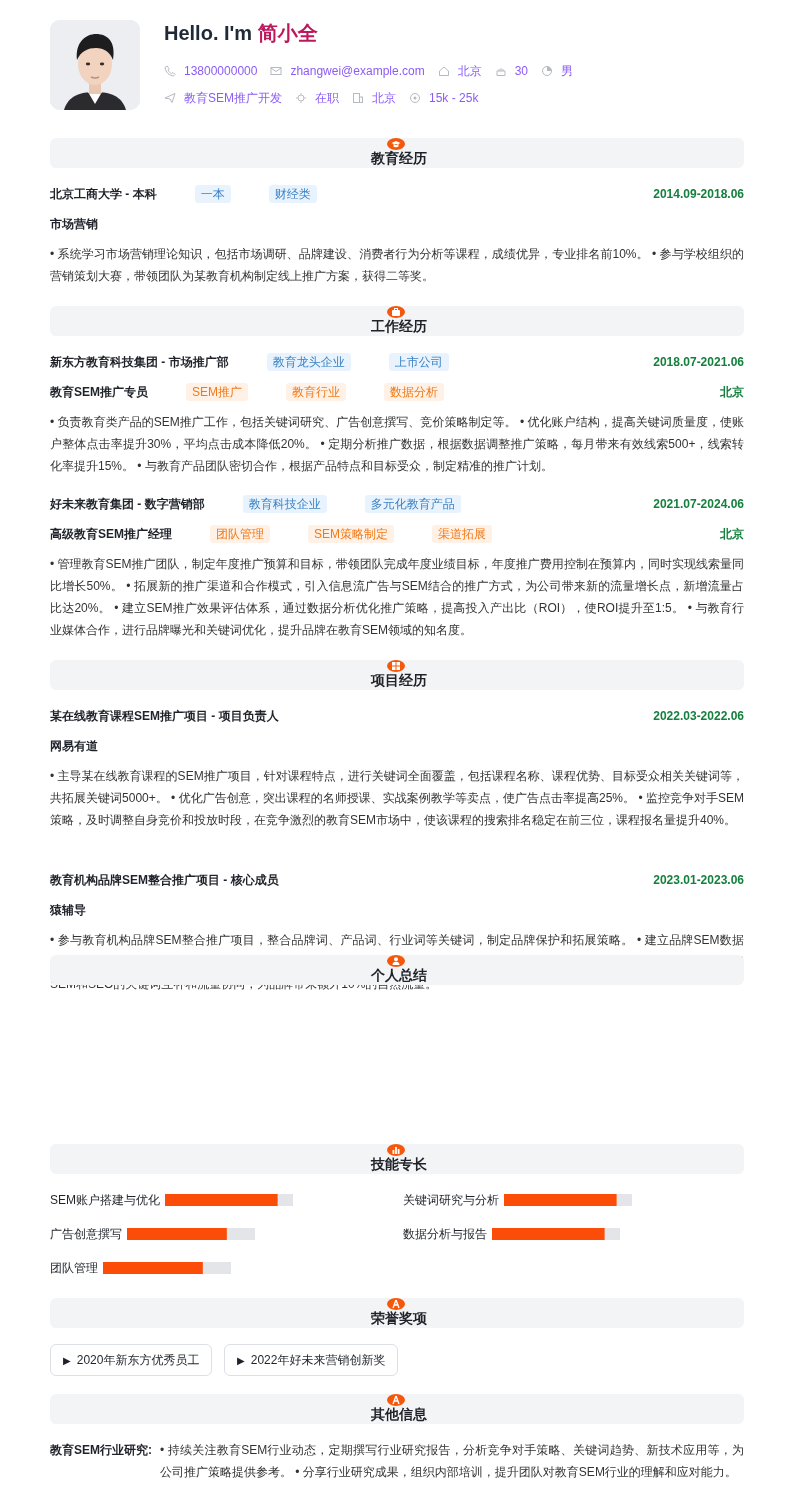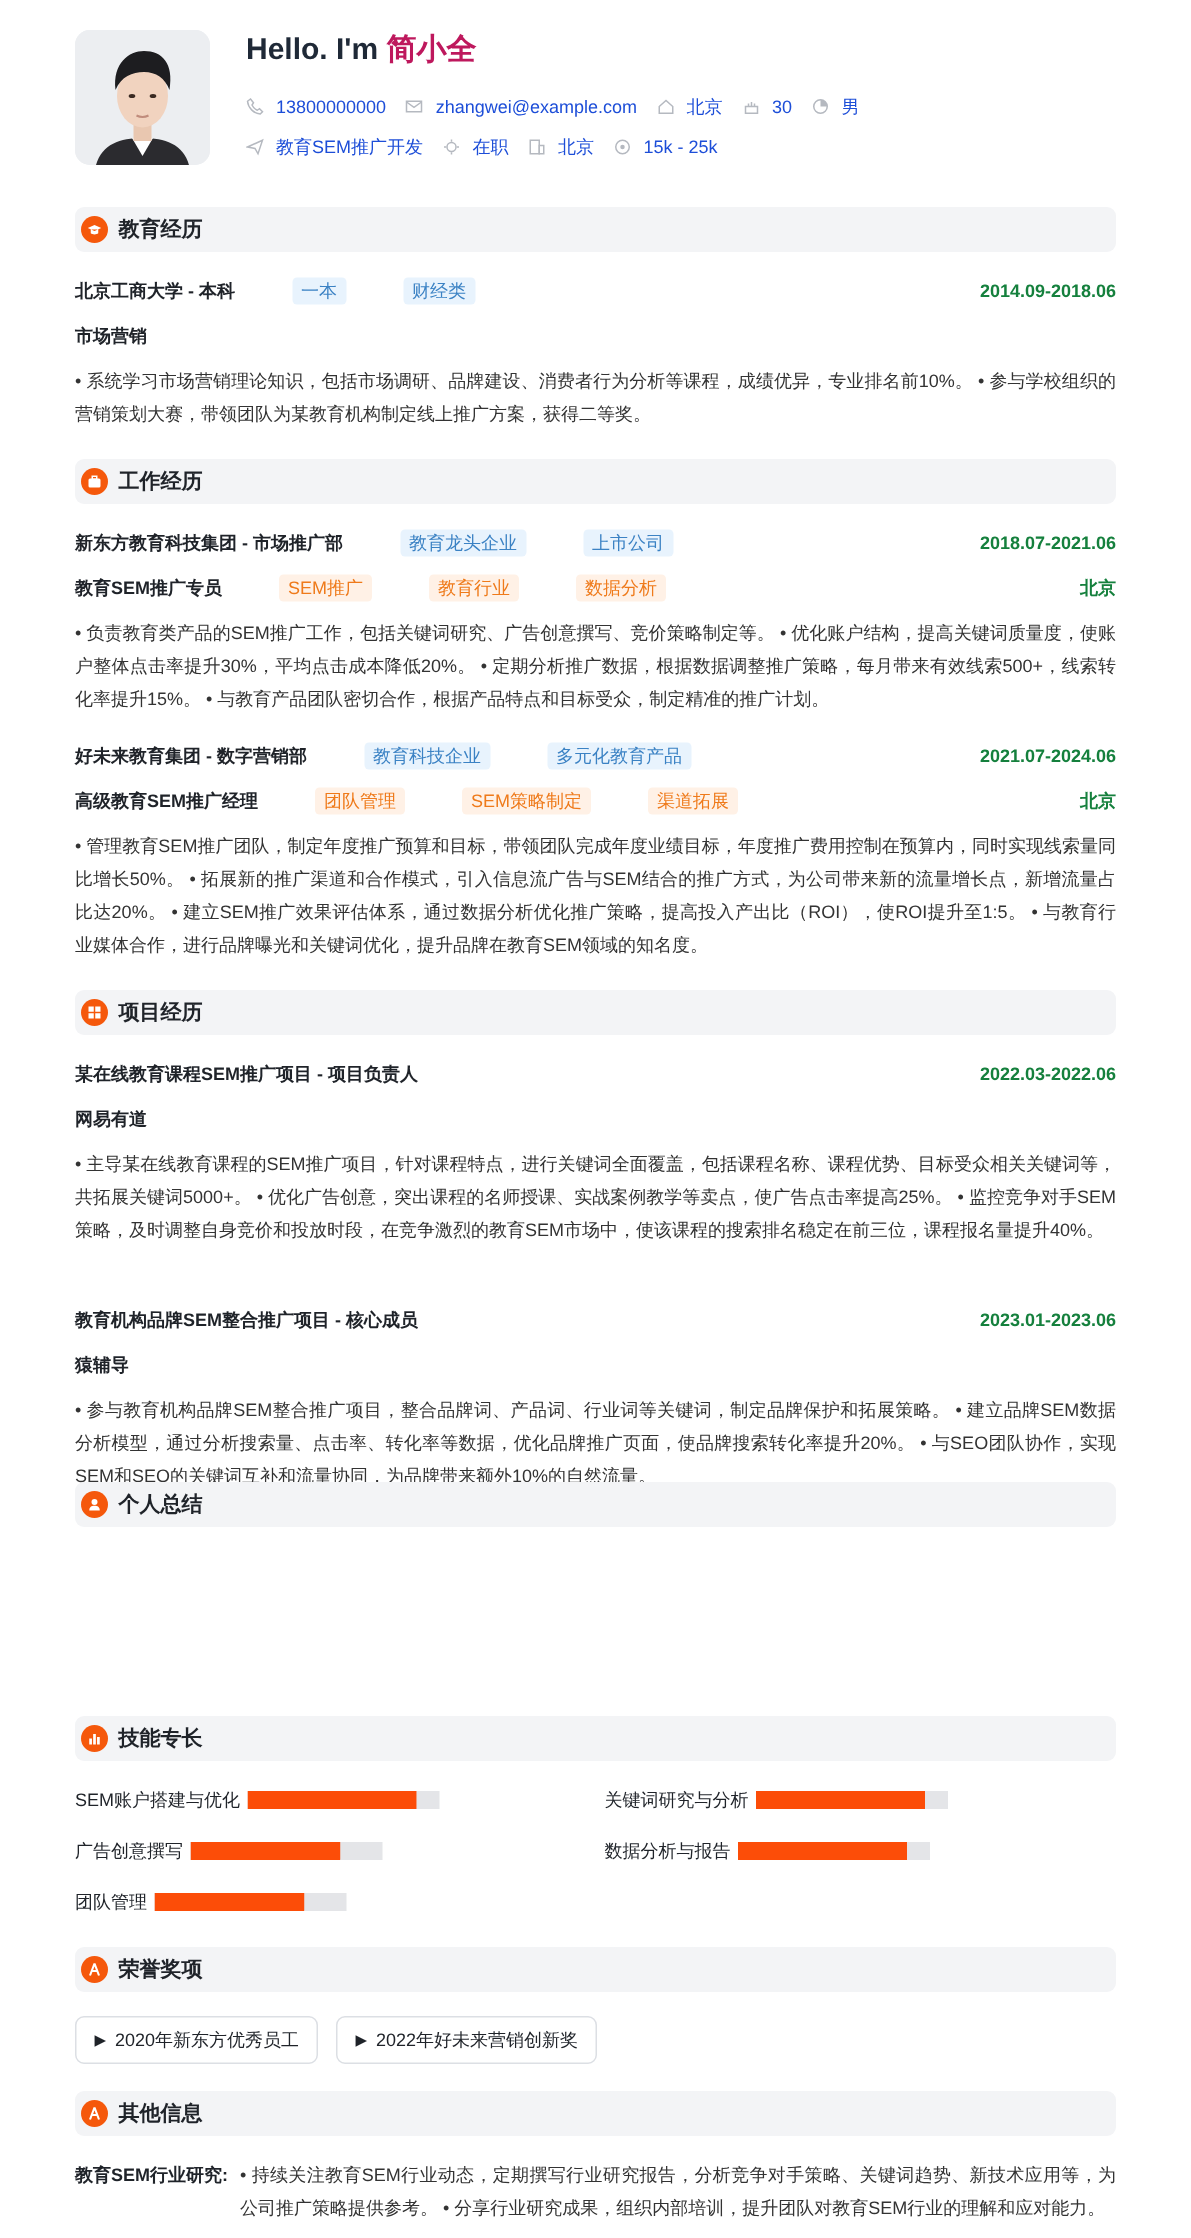--- a/index.html
+++ b/index.html
@@ -12,31 +12,31 @@
 
   
   .header { position: relative; height: 125px; }
   .avatar {
     position: absolute; left: 0; top: 20px; width: 90px; height: 90px;
     border-radius: 10px; background: #eceef1; overflow: hidden;
   }
   .avatar svg { width: 90px; height: 90px; display: block; }
   .hello { position: absolute; left: 114px; top: 20px; font-size: 20px; font-weight: 700; color: #1f2937; line-height: 26px; }
   .hello .name { color: #be185d; }
-  .info-row { position: absolute; left: 114px; display: flex; align-items: center; font-size: 12px; color: #1d4ed8; line-height: 16px; }
+  .info-row { position: absolute; left: 114px; display: flex; align-items: center; font-size: 12px; color: #8b5cf6; line-height: 16px; }
   .info-row.r1 { top: 63px; }
   .info-row.r2 { top: 90px; }
   .info-item { display: flex; align-items: center; margin-right: 13px; }
   .info-item .ic { width: 12px; height: 12px; margin-right: 8px; color: #b5b9c0; display: inline-flex; align-items: center; justify-content: center; }
   .info-item .ic svg { width: 12px; height: 12px; }
 
   
   .sec-head {
     position: absolute; left: 0; width: 694px; height: 30px; background: #f3f4f6;
-    border-radius: 6px; display: flex; align-items: center; padding-left: 4px;
+    border-radius: 6px; display: flex; align-items: center; padding-left: 4px; flex-direction: column;
   }
   .sec-icon { width: 18px; height: 18px; border-radius: 50%; background: #f5580b; display: flex; align-items: center; justify-content: center; margin-right: 7px; }
   .sec-icon svg { width: 10px; height: 10px; }
   .sec-title { font-size: 14px; font-weight: 700; color: #1f2329; }
 
   .row { position: absolute; left: 0; width: 694px; display: flex; align-items: center; height: 20px; gap: 30px; }
   .row .title { font-size: 12px; font-weight: 700; color: #1f2329; }
   .row .right { margin-left: auto; font-size: 12px; font-weight: 700; color: #15803d; }
   .tag { display: inline-block; font-size: 12px; line-height: 18px; padding: 0 6px; border-radius: 3px; margin-left: 8px; }
   .tag.blue { background: #e8f3fd; color: #3b82c4; }
@@ -250,21 +250,21 @@
 
   <div class="row" style="top:870px;">
     <span class="title">教育机构品牌SEM整合推广项目 - 核心成员</span>
     <span class="right">2023.01-2023.06</span>
   </div>
   <div class="row" style="top:900px;">
     <span class="title">猿辅导</span>
   </div>
   <div class="para" style="top:929px;">• 参与教育机构品牌SEM整合推广项目，整合品牌词、产品词、行业词等关键词，制定品牌保护和拓展策略。 • 建立品牌SEM数据分析模型，通过分析搜索量、点击率、转化率等数据，优化品牌推广页面，使品牌搜索转化率提升20%。 • 与SEO团队协作，实现SEM和SEO的关键词互补和流量协同，为品牌带来额外10%的自然流量。</div>
 
-  <div class="sec-head" style="top:988px;text-align:right;">
+  <div class="sec-head" style="top:955px;text-align:right;">
     <span class="sec-icon">
         <svg viewBox="0 0 10 10">
           <circle cx="5" cy="3.3" r="2" fill="#fff"></circle>
           <path d="M1.5 9 C1.5 6.5 3 5.8 5 5.8 C7 5.8 8.5 6.5 8.5 9 Z" fill="#fff"></path>
         </svg>
       </span>
     <span class="sec-title">个人总结</span>
   </div>
 
   <div class="sec-head" style="top:1144px;">

